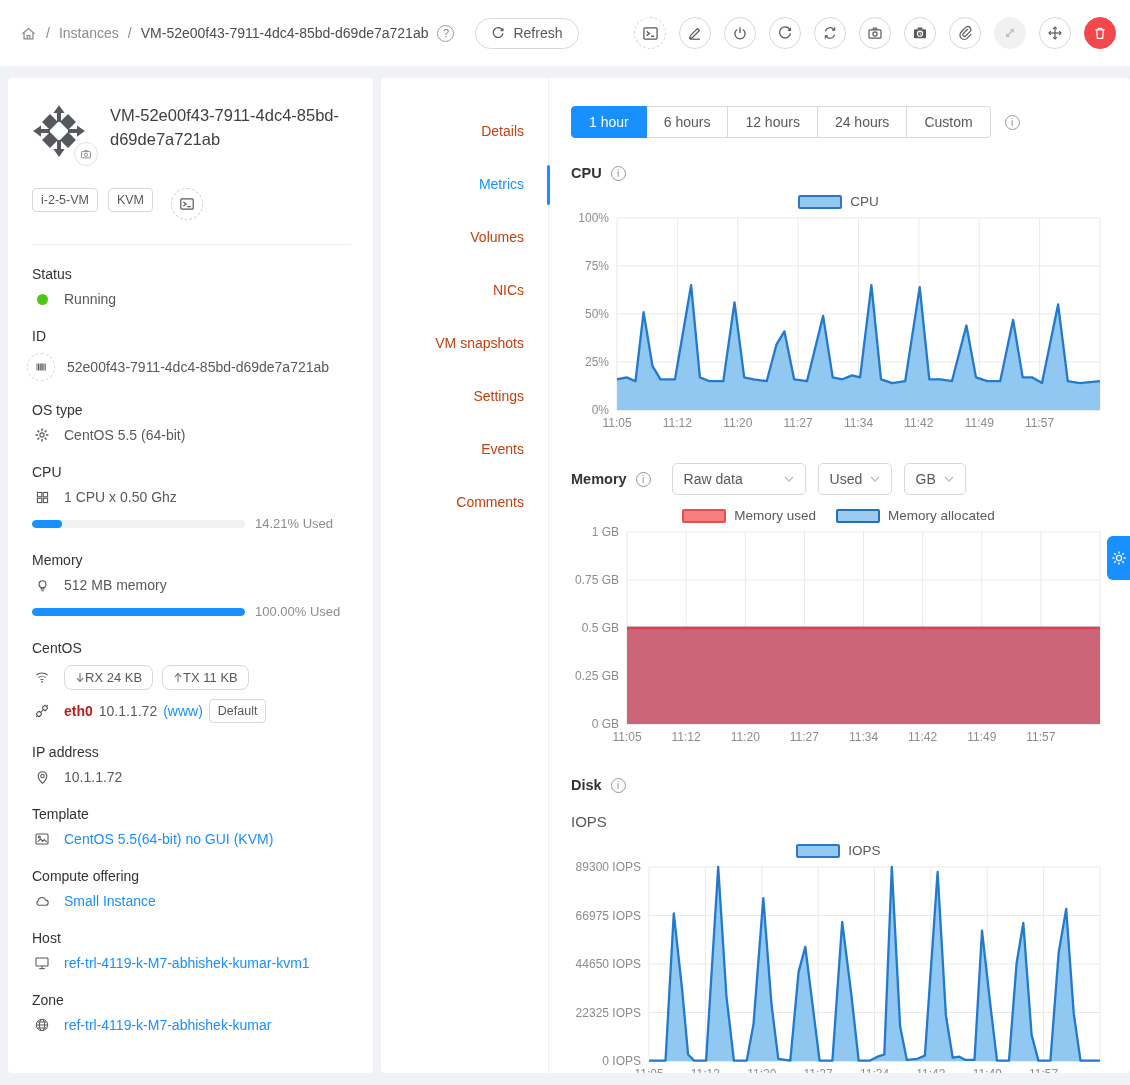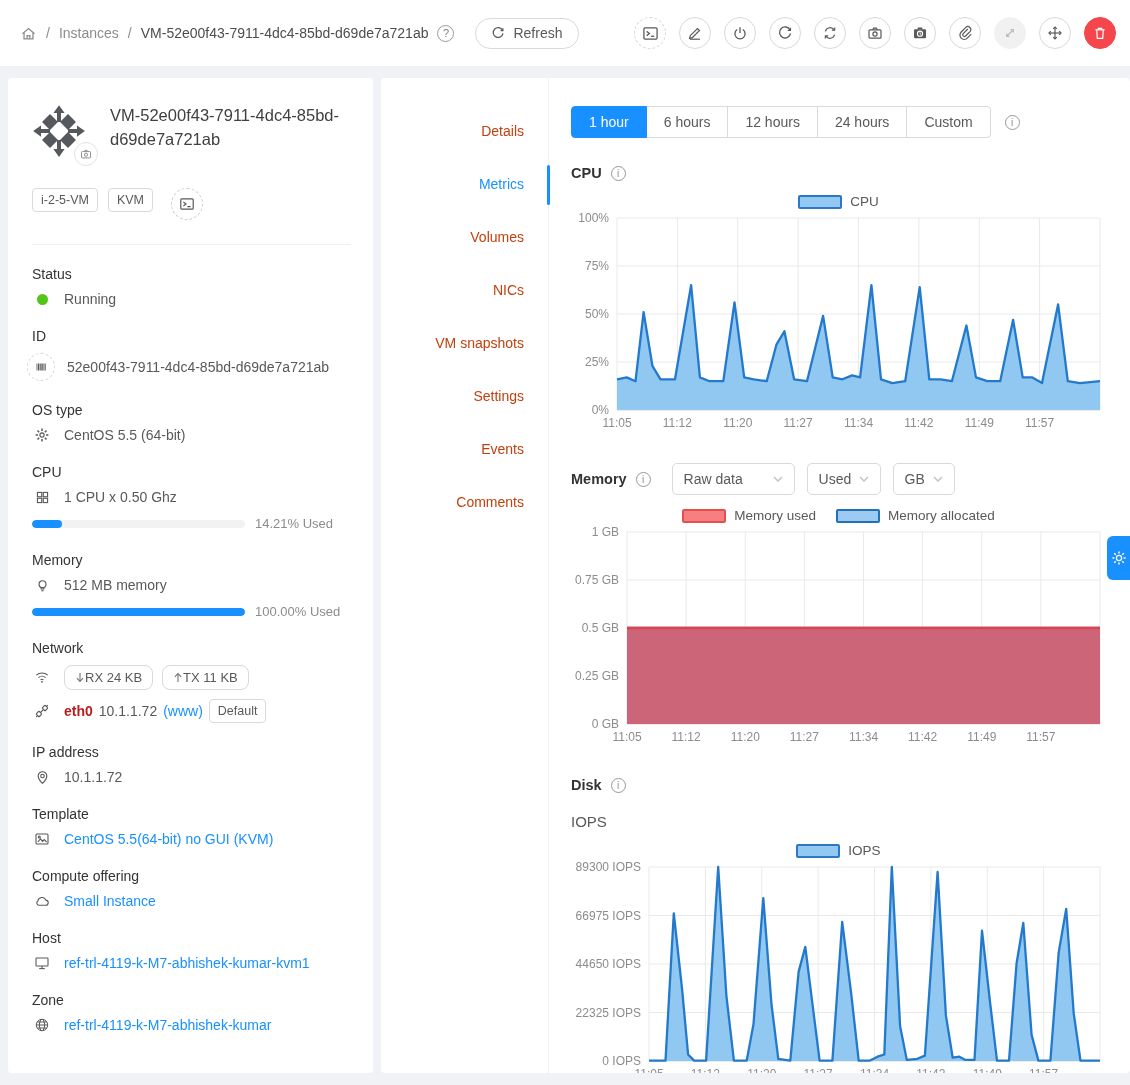--- a/index.html
+++ b/index.html
@@ -67,21 +67,21 @@
   .chart-title-row{display:flex;align-items:center;gap:9px}
   .chart-title{font-weight:700;font-size:14.5px;color:#333}
   .legend{display:flex;justify-content:center;align-items:center;gap:20px;margin-top:13px;width:535px}
   .lg-item{display:flex;align-items:center;gap:8px;font-size:13.5px;color:#595959}
   .lg-swatch{width:44px;height:14px;border:2px solid;border-radius:2px}
   .chart-box{margin-top:3px}
   .tick{font-size:12px;fill:#8c8c8c}
   .mem-header{display:flex;align-items:center}
   .mem-header .circ-info{margin-left:9px}
   .select{height:32px;border:1px solid #d9d9d9;border-radius:5px;display:inline-flex;align-items:center;justify-content:space-between;padding:0 11px;font-size:14px;color:#595959;background:#fff;cursor:pointer}
-  .sel-1{width:123px;margin-left:21px}
+  .sel-1{width:134px;margin-left:21px}
   .sel-2{width:74px;margin-left:12px}
   .sel-3{width:62px;margin-left:12px}
   .subtitle{margin-top:20px;font-size:15px;color:#595959}
 
   
   .gear-fab{position:absolute;right:0;top:536px;width:23px;height:44px;background:#1890ff;border-radius:6px 0 0 6px;display:flex;align-items:center;justify-content:flex-start;padding-left:4px;cursor:pointer}
 </style>
 </head>
 <body>
 
@@ -306,21 +306,21 @@
       </span>
       <span>512 MB memory</span>
     </div>
     <div class="progress-row">
       <div class="pbar">
           <div class="pfill" style="width: 100%;"></div>
         </div>
       <span class="pcaption">100.00% Used</span>
     </div>
 
-    <div class="f-label">Network</div>
+    <div class="f-label">CentOS</div>
     <div class="f-value" style="align-items:flex-start">
       <span class="licon" style="margin-top:4px">
         <svg width="16" height="16" viewBox="0 0 16 16" fill="none" stroke="#595959" stroke-width="1.1">
             <path d="M2.3 6.2a8.3 8.3 0 0 1 11.4 0"></path>
             <path d="M4.4 8.6a5.3 5.3 0 0 1 7.2 0"></path>
             <path d="M6.5 10.9a2.4 2.4 0 0 1 3 0"></path>
             <circle cx="8" cy="12.8" r="0.9" fill="#595959" stroke="none"></circle>
           </svg>
       </span>
       <span class="net-badges" style="display:flex;gap:9px">

